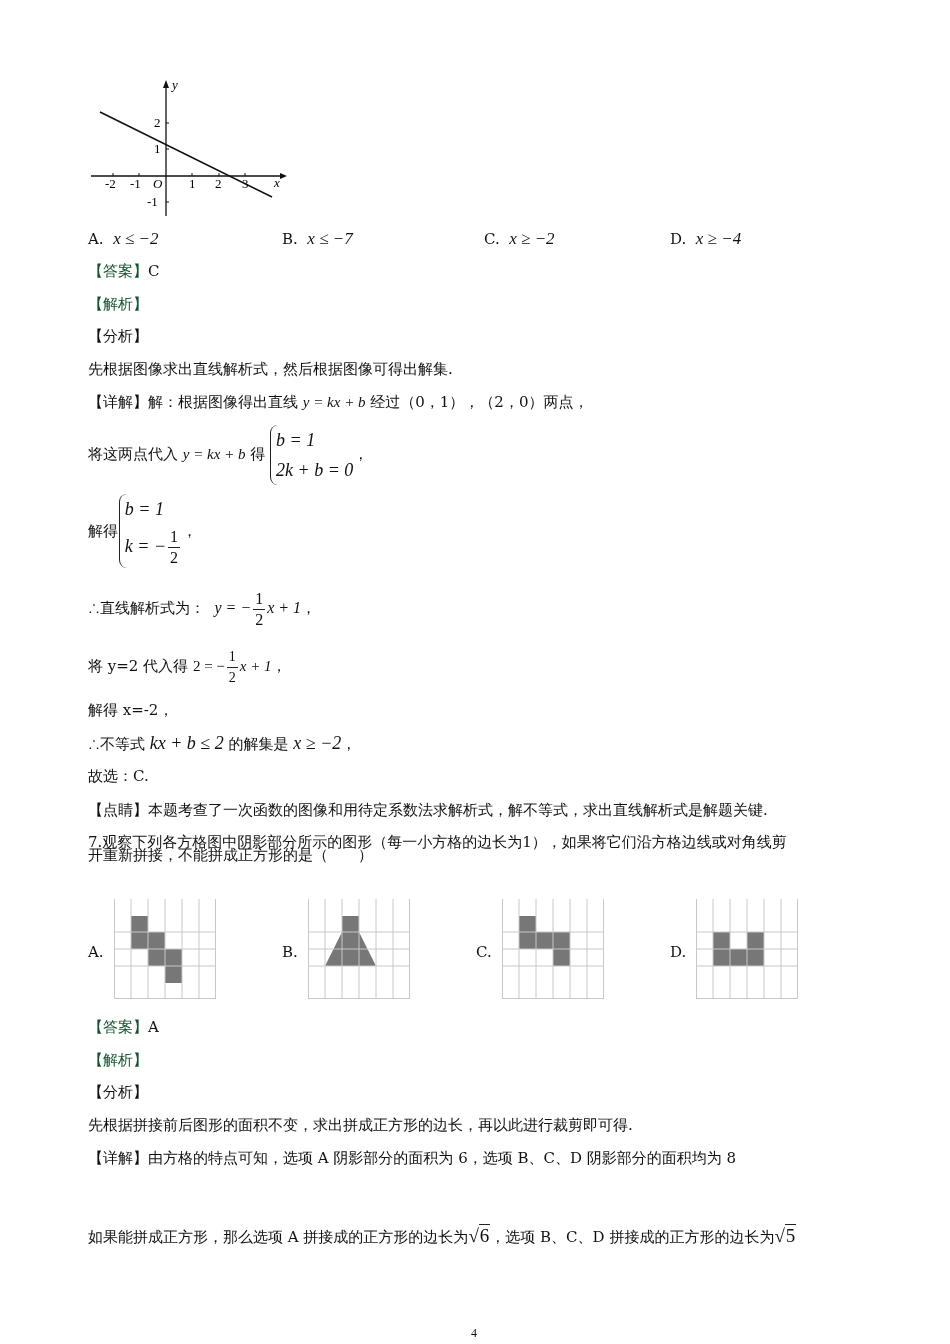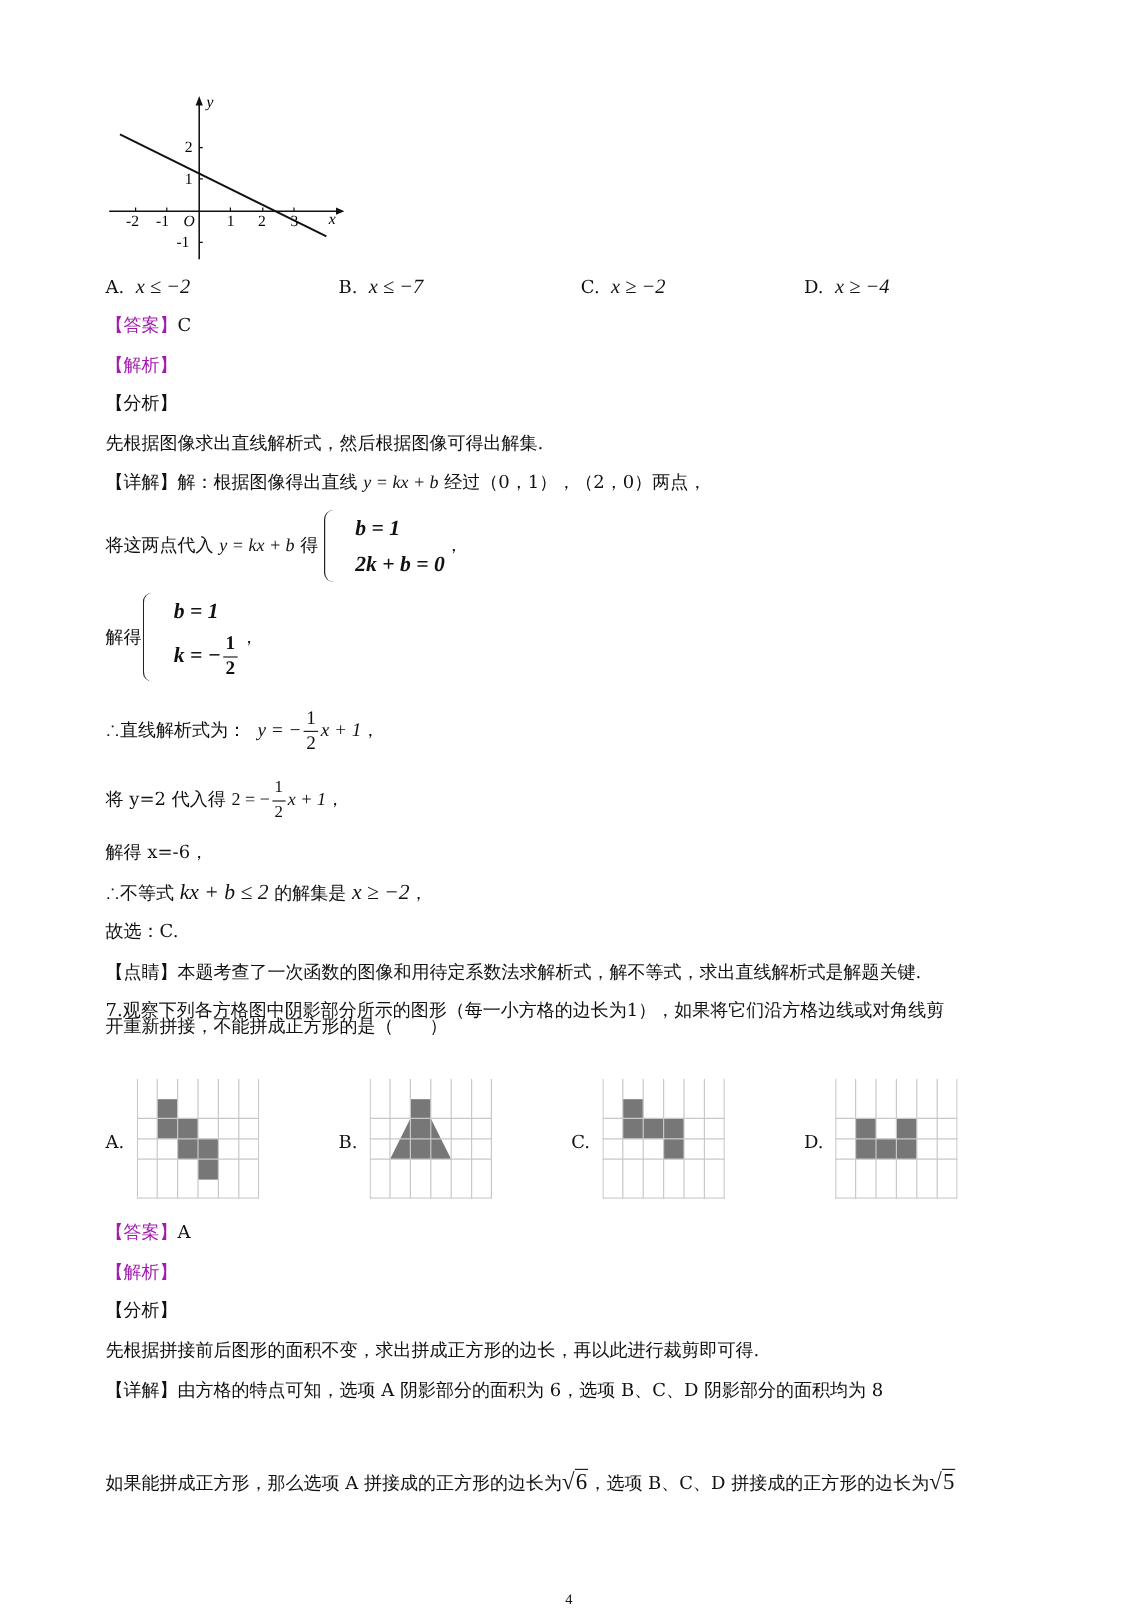--- a/index.html
+++ b/index.html
@@ -3,25 +3,25 @@
 <meta charset="utf-8">
 <style>
   html, body { margin: 0; padding: 0; background: #ffffff; }
   body {
     width: 950px; height: 1344px; position: relative; overflow: hidden;
     font-family: "DejaVu Serif", "Liberation Serif", serif;
     color: #111; font-size: 15px;
   }
   .abs { position: absolute; }
   .line { position: absolute; left: 88px; white-space: nowrap; font-size: 15px; line-height: 20px; }
-  .blue { color: #a21caf; }
+  .blue { color: #14532d; }
   .math { font-family: "Liberation Serif", "DejaVu Serif", serif; font-style: italic; }
   .mathn { font-family: "Liberation Serif", "DejaVu Serif", serif; }
   .opt { position: absolute; font-size: 15px; white-space: nowrap; }
-  .brace-sys { display: inline-block; position: relative; vertical-align: middle; padding-left: 26px; font-weight: bold; }
+  .brace-sys { display: inline-block; position: relative; vertical-align: middle; padding-left: 6px; }
   .brace-sys .brace { position: absolute; left: 0; top: 0; bottom: 0; width: 8px;
      border-left: 1.3px solid #222; border-radius: 8px 0 0 8px; }
   .brace-sys .row { font-family: "Liberation Serif", serif; font-size: 18px; line-height: 30px; }
   .frac { display: inline-block; vertical-align: middle; text-align: center; font-family: "Liberation Serif", serif; font-size: 16px; margin: 0 2px; }
   .frac .num { display: block; border-bottom: 1px solid #222; padding: 0 2px; line-height: 20px; }
   .frac .den { display: block; line-height: 20px; }
   .sqrt { font-family: "Liberation Serif", serif; font-size: 19px; }
   .sqrt .rad { border-top: 1.2px solid #222; padding: 0 1px; }
   .grid-fig { position: absolute; width: 102px; height: 100px; }
   .page-num { position: absolute; left: 471px; top: 1326px; font-size: 12px; font-family: "Liberation Serif", serif; }
@@ -108,21 +108,21 @@
 <div class="line" style="top:586px;line-height:44px">
   <span>∴直线解析式为：</span>&nbsp;
   <span class="math" style="font-size:16px">y = −</span><span class="frac"><span class="num">1</span><span class="den">2</span></span><span class="math" style="font-size:16px">x + 1</span><span>，</span>
 </div>
 
 <div class="line" style="top:644px;line-height:44px">
   <span>将 y=2 代入得</span>
   <span class="mathn" style="font-size:15px">2 = −</span><span class="frac" style="font-size:14px"><span class="num">1</span><span class="den">2</span></span><span class="math" style="font-size:15px">x + 1</span><span>，</span>
 </div>
 
-<div class="line" style="top:700px">解得 x=-6，</div>
+<div class="line" style="top:700px">解得 x=-2，</div>
 <div class="line" style="top:733px">
   <span>∴不等式 </span><span class="math" style="font-size:18px">kx + b ≤ 2</span><span> 的解集是 </span><span class="math" style="font-size:18px">x ≥ −2</span><span>，</span>
 </div>
 <div class="line" style="top:766px">故选：C.</div>
 <div class="line" style="top:800px">
   <span>【点睛】</span><span>本题考查了一次函数的图像和用待定系数法求解析式，解不等式，求出直线解析式是解题关键.</span>
 </div>
 
 <div class="line" style="top:832px">7.观察下列各方格图中阴影部分所示的图形（每一小方格的边长为1），如果将它们沿方格边线或对角线剪</div>
 <div class="line" style="top:845px">开重新拼接，不能拼成正方形的是（　　）</div>

